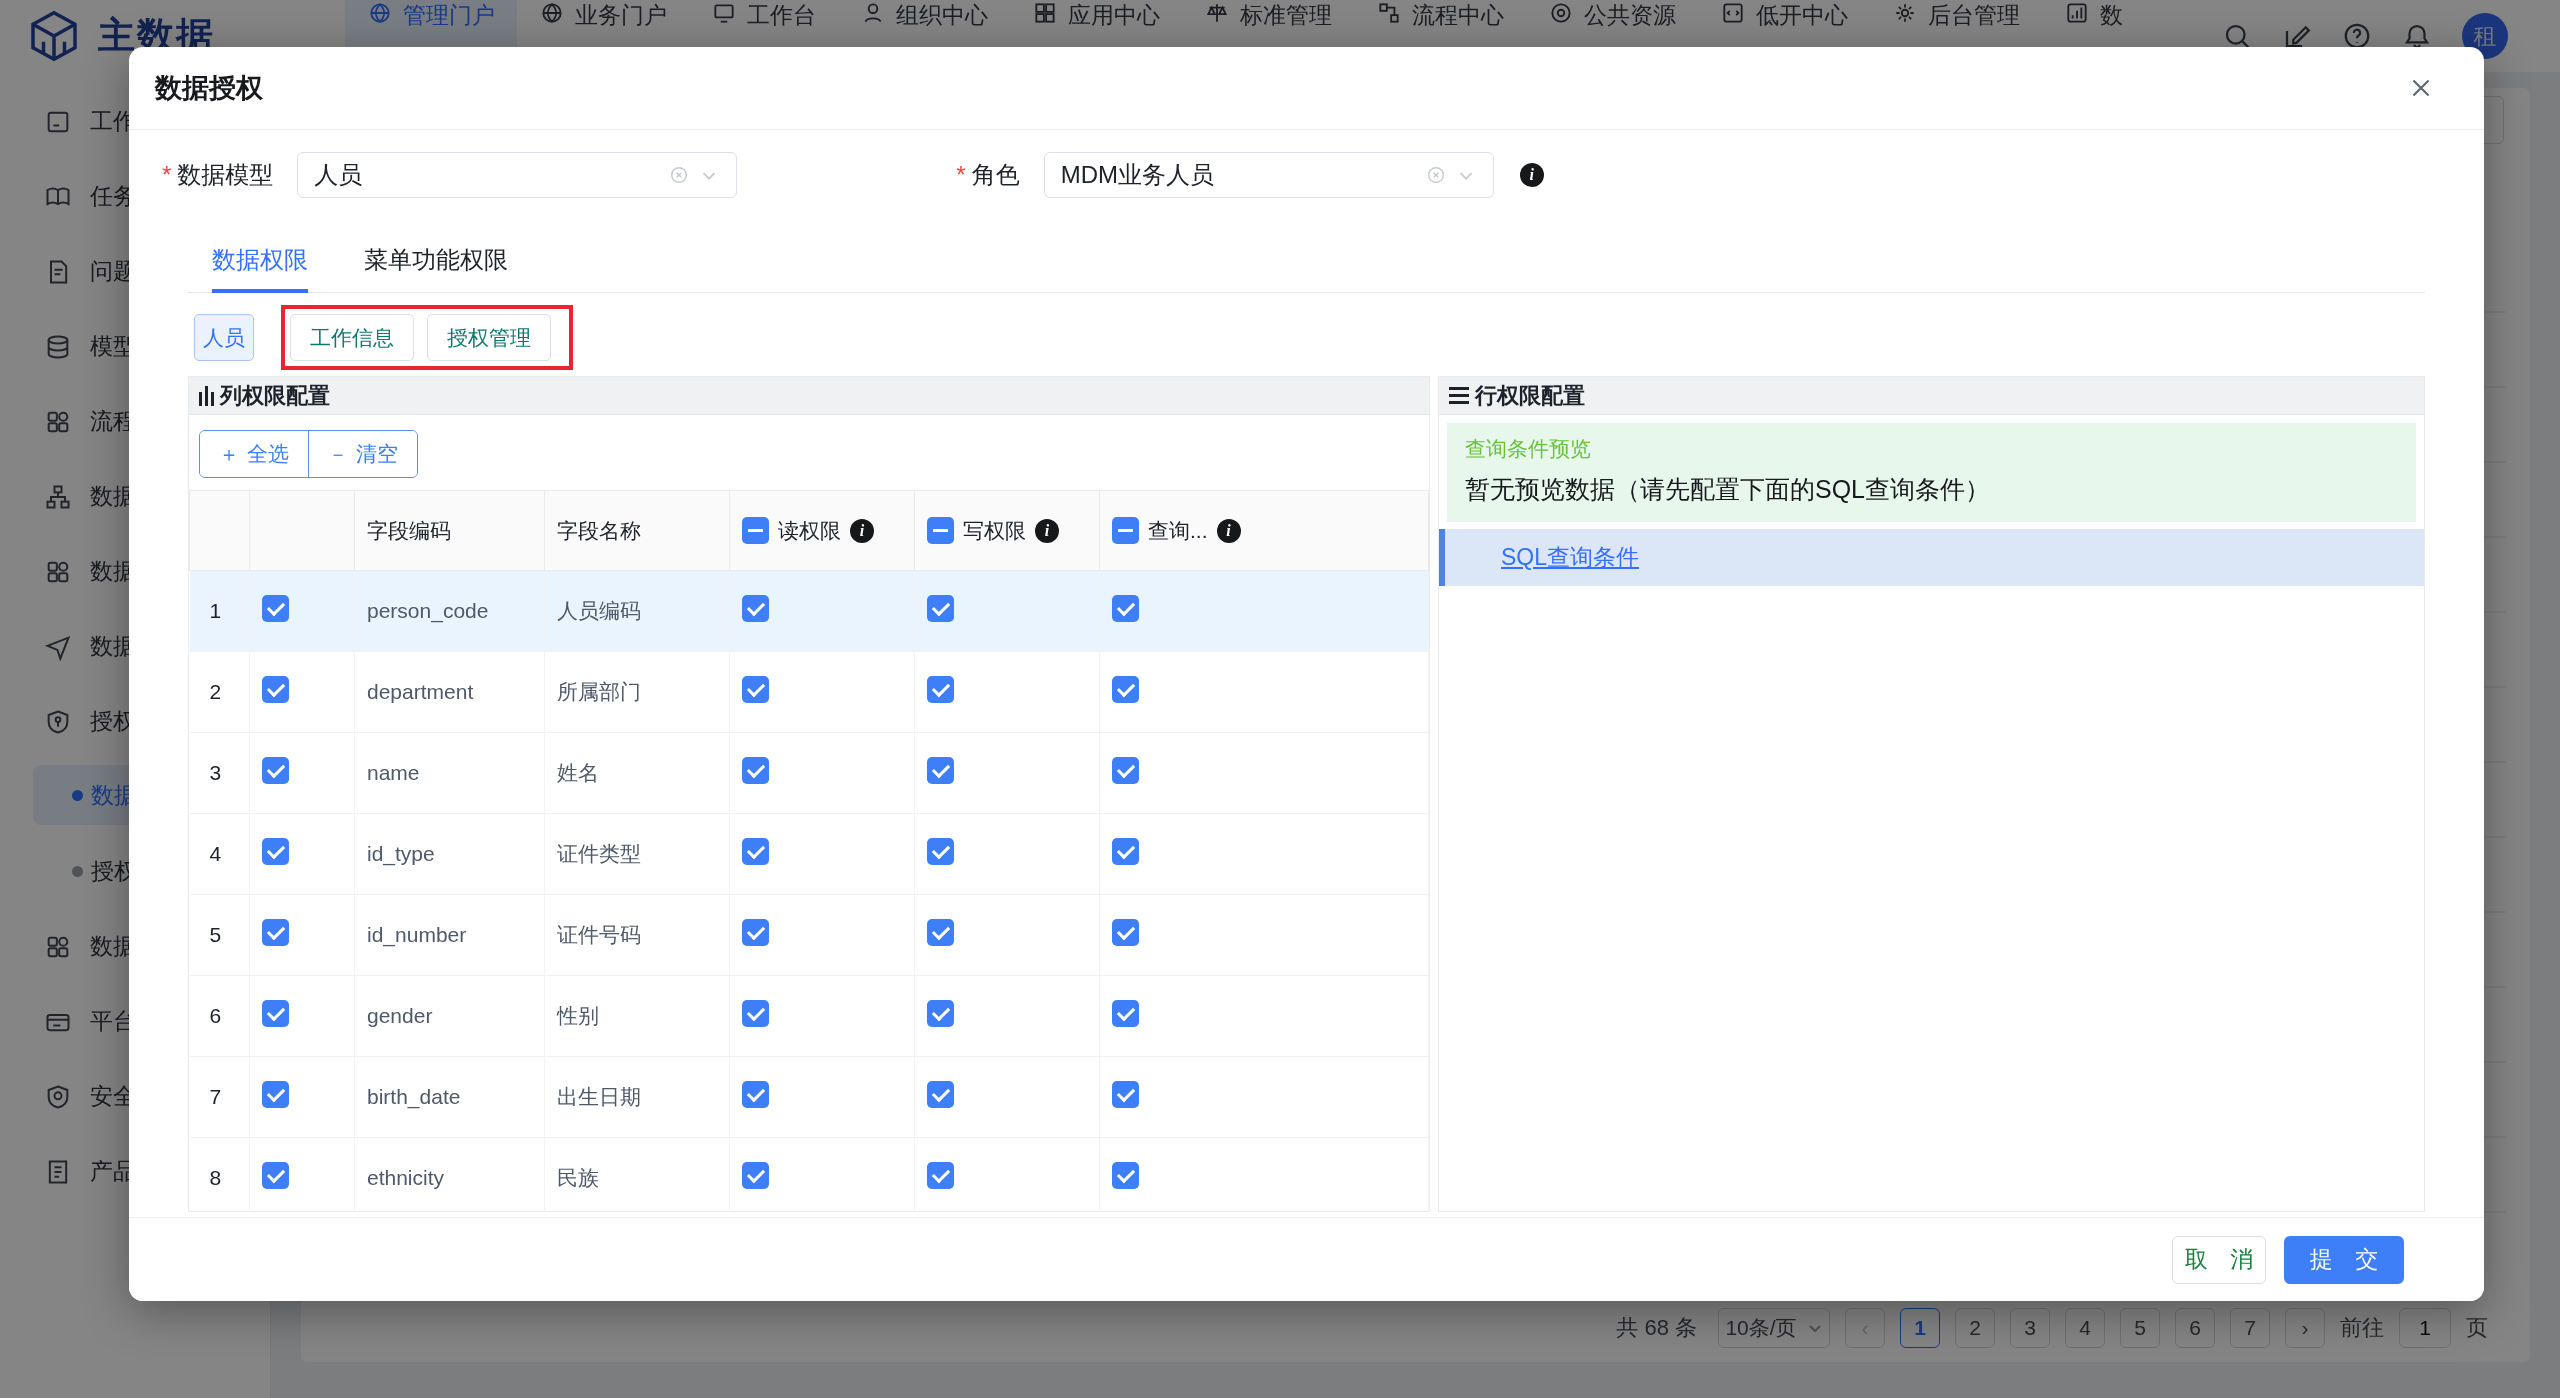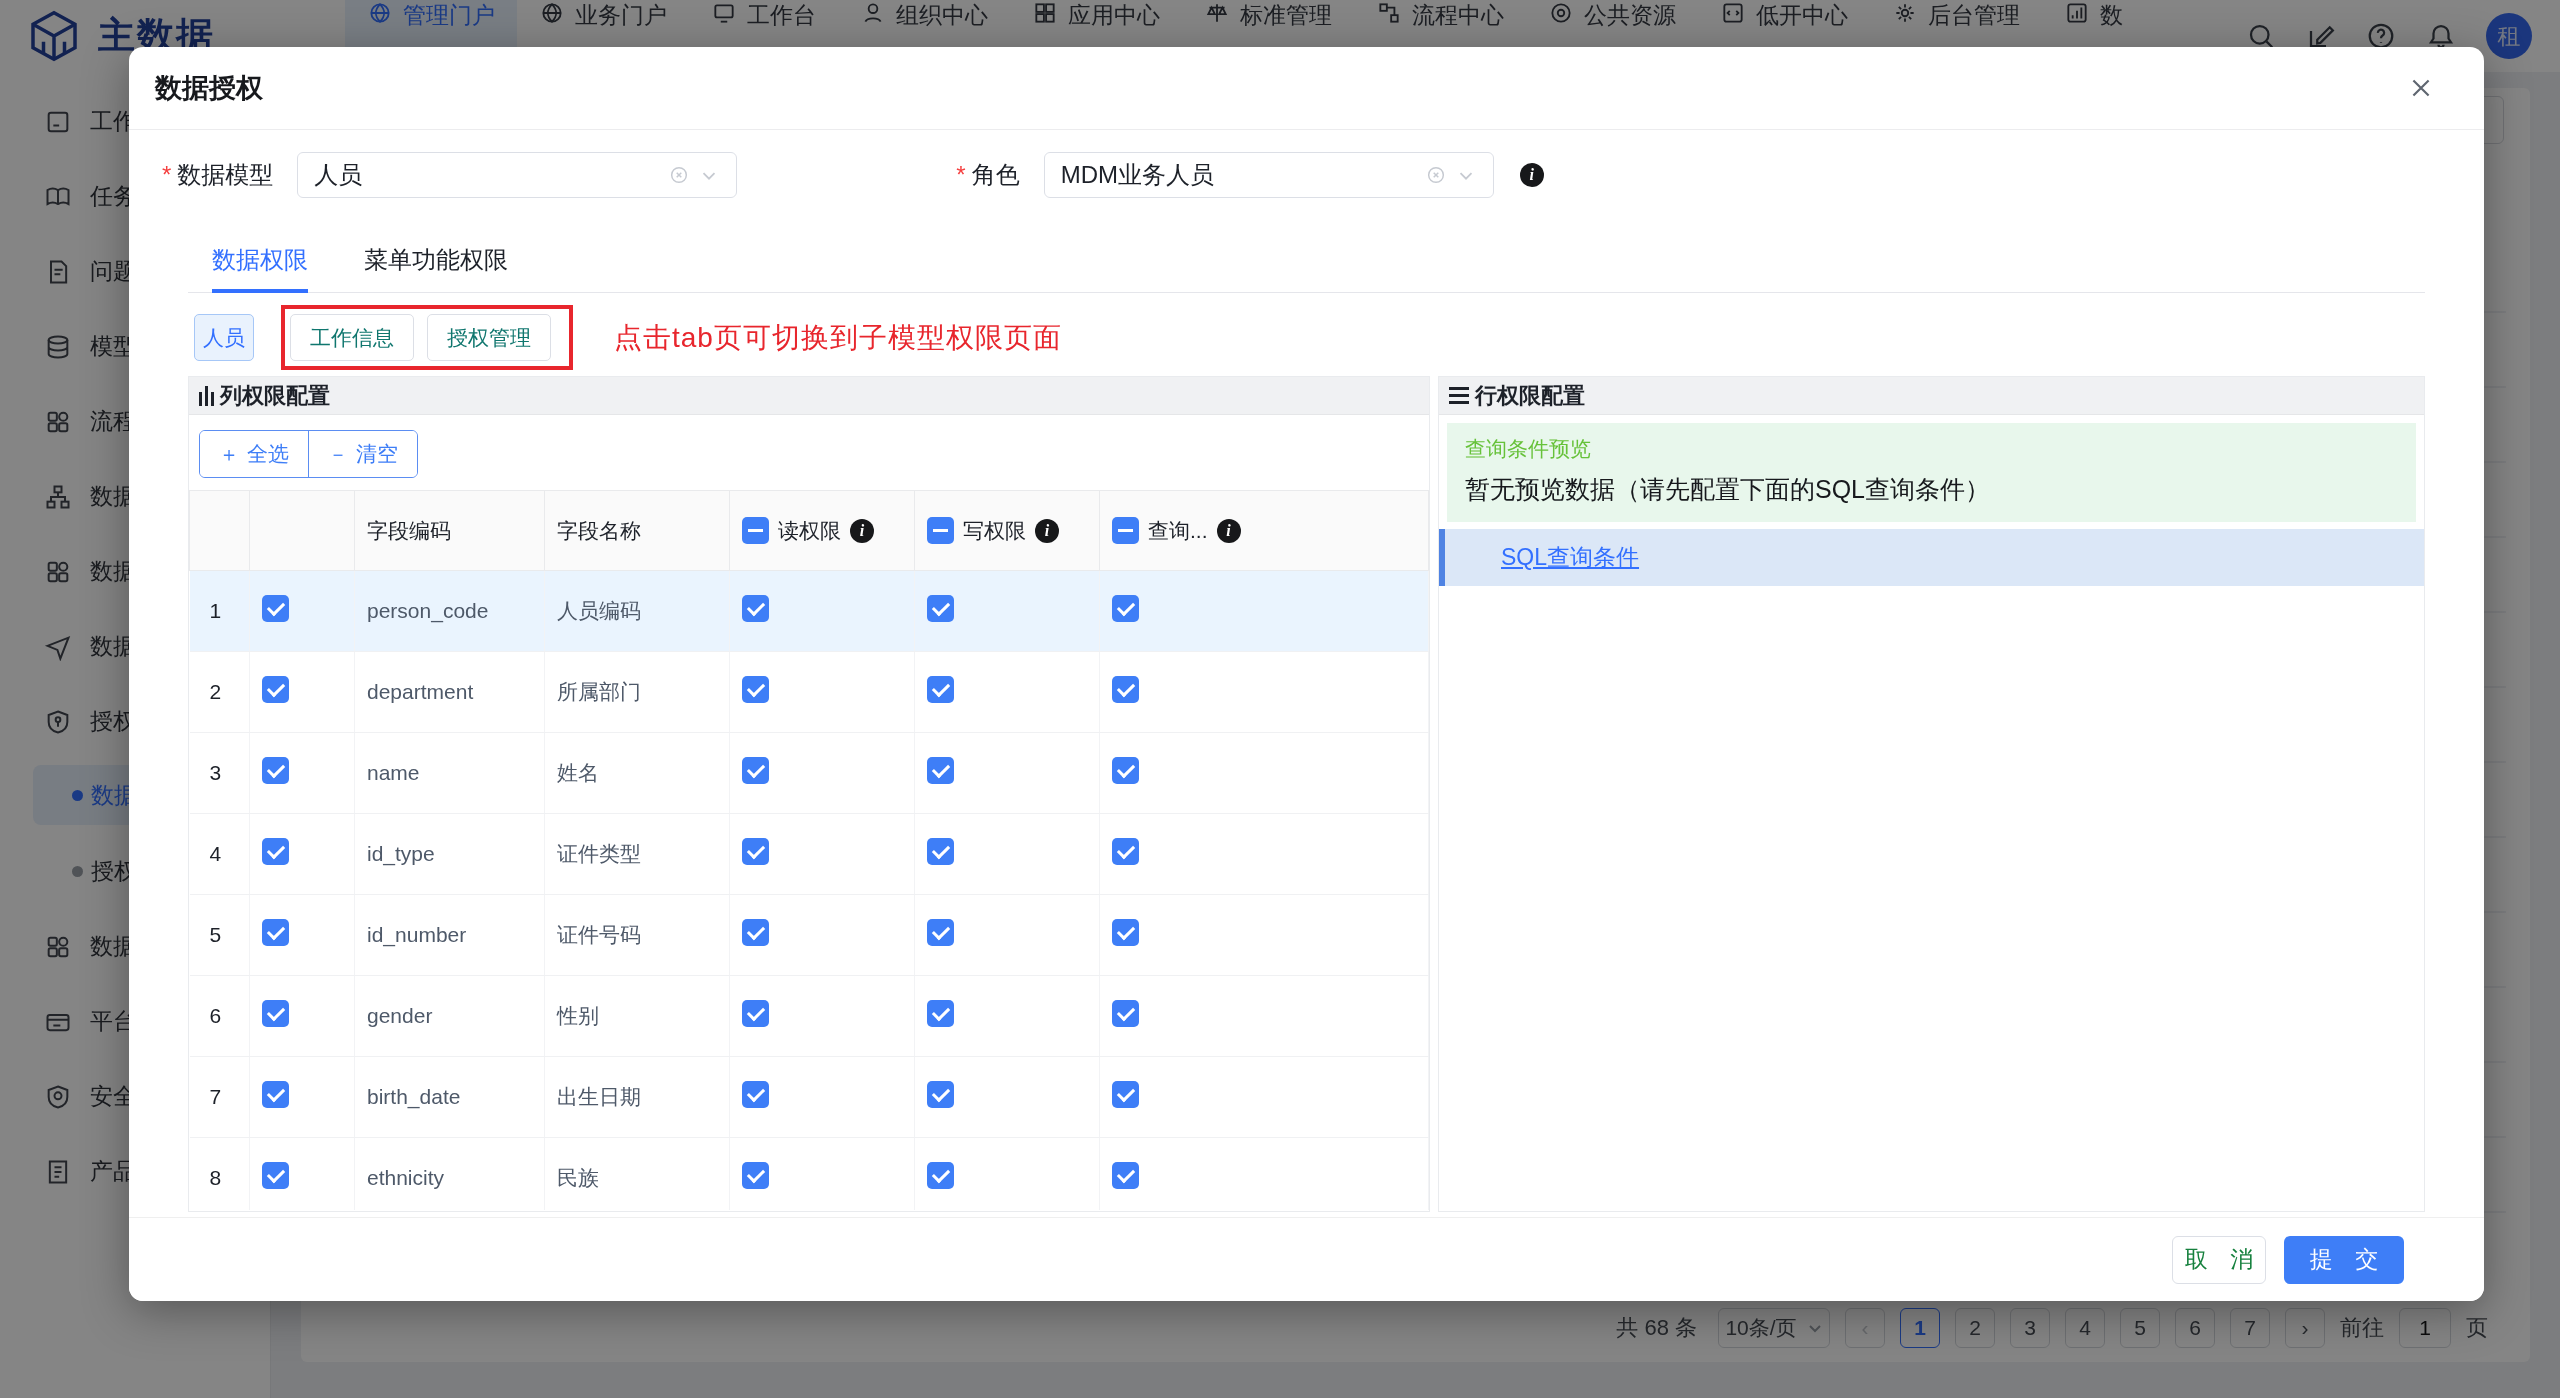--- a/index.html
+++ b/index.html
@@ -2,21 +2,21 @@
 <html><head>
 <meta charset="utf-8">
 <style>
   *{box-sizing:border-box;margin:0;padding:0}
   html,body{background:#555}
   .stage{position:relative;width:2560px;height:1398px;overflow:hidden;background:#eef0f4;
          font-family:"Liberation Sans","DejaVu Sans",sans-serif;color:#333}
 
   
   .app-header{position:absolute;top:0;left:0;width:2560px;height:72px;background:#fff;
-              display:flex;align-items:center;padding:0 28px 0 26px;z-index:1}
+              display:flex;align-items:center;padding:0 52px 0 26px;z-index:1}
   .logo{display:flex;align-items:center;gap:16px;flex:0 0 auto}
   .logo svg{width:56px;height:56px}
   .logo-text{font-size:37px;font-weight:bold;color:#24419c;letter-spacing:2px}
   .nav{display:flex;align-items:center;margin-left:130px;flex:1 1 auto;overflow:hidden;height:72px}
   .nav-item{display:flex;gap:10px;font-size:23px;color:#363b44;
             padding:0 22px;height:72px;white-space:nowrap;flex:0 0 auto}
   .nav-item svg{width:26px;height:26px;stroke:currentColor;fill:none;stroke-width:1.7}
   .nav-item.active{background:#e9f1fd;color:#3370ff}
   .hicons{display:flex;align-items:center;gap:30px;flex:0 0 auto;margin-left:12px}
   .hicon svg{width:30px;height:30px;stroke:#3c424c;fill:none;stroke-width:1.8;display:block}
@@ -451,21 +451,20 @@
       <div class="tabs">
         <span class="tab active">数据权限</span>
         <span class="tab">菜单功能权限</span>
       </div>
 
       <div class="subtabs">
         <span class="subtab small active">人员</span>
         <span class="subtab wide">工作信息</span>
         <span class="subtab wide">授权管理</span>
         <div class="red-box"></div>
-        <span class="red-note">点击tab页可切换到子模型权限页面</span>
       </div>
 
       <div class="panels">
 
         <div class="panel panel-left">
           <div class="panel-head">
             <span class="cols-glyph">
                 <i></i>
                 <i></i>
                 <i></i>

